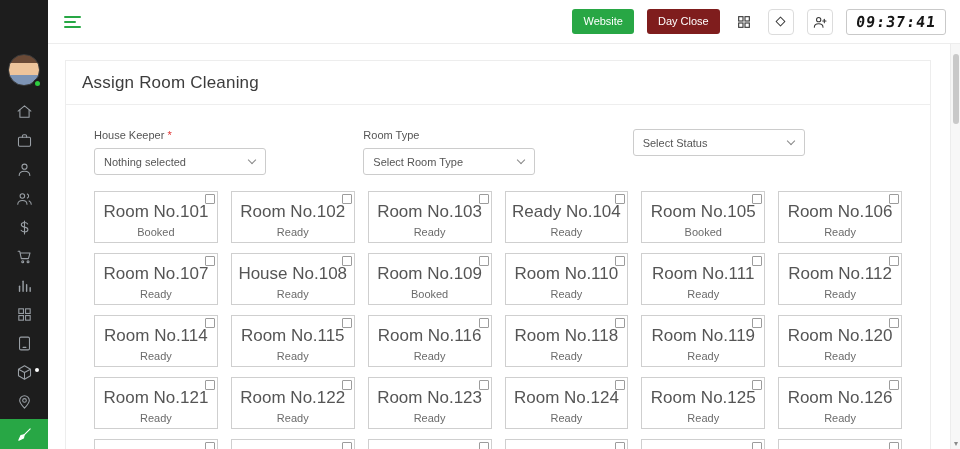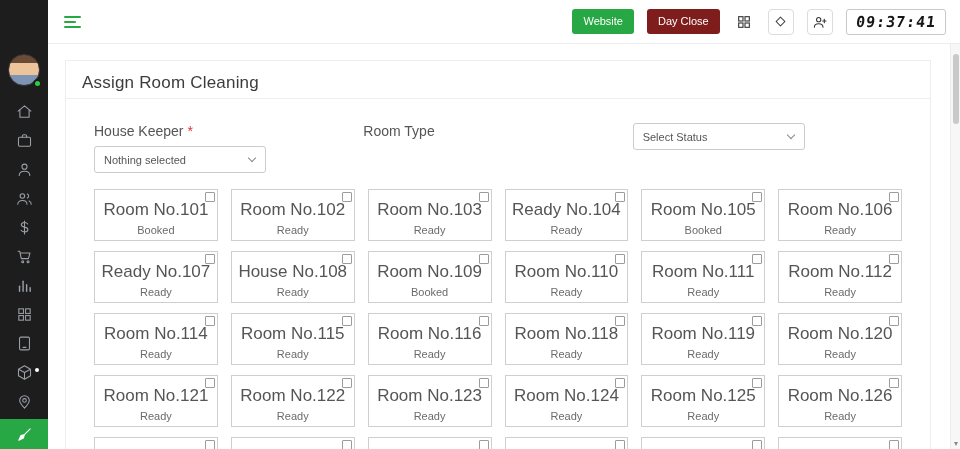--- a/index.html
+++ b/index.html
@@ -64,26 +64,26 @@
     font-family:"DejaVu Sans Mono", monospace; font-size:15px; font-weight:bold;
     color:#161616; letter-spacing:1px;
   }
   .clock span { display:inline-block; transform:skewX(-7deg); }
 
   
   .content { flex:1; position:relative; overflow:hidden; background:#fff; }
   .card { margin:16px 29px 0 17px; border:1px solid #ededed; background:#fff; height:520px; }
   .card-title {
     font-size:17px; font-weight:500; color:#3c3c3c; margin:0;
-    padding:12px 16px 5px; border-bottom:1px solid #eee; letter-spacing:.2px;
+    padding:12px 16px 11px; border-bottom:1px solid #eee; letter-spacing:.2px;
   }
   .card-body { padding:24px 28px 0; }
   .filters { display:flex; }
   .filter { flex:1; }
-  .filter label { font-size:14px; color:#555; display:block; margin-bottom:7px; }
+  .filter label { font-size:11px; color:#555; display:block; margin-bottom:7px; }
   .req { color:#e03131; }
   .select {
     width:172px; height:27px; border:1px solid #ccc; border-radius:3px; background:#fff;
     display:flex; align-items:center; justify-content:space-between;
     padding:0 9px; font-size:11px; color:#555; cursor:pointer;
   }
   .chev {
     width:6px; height:6px; border-right:1.5px solid #888; border-bottom:1.5px solid #888;
     transform:rotate(45deg); margin:-3px 1px 0 6px; flex-shrink:0;
   }
@@ -257,20 +257,24 @@
               </label>
               <div class="select">
                 <span>Nothing selected</span>
                 <i class="chev"></i>
               </div>
             </div>
             <div class="filter">
               <label>
                 <span>Room Type</span>
               </label>
+              <div class="select">
+                <span>Select Room Type</span>
+                <i class="chev"></i>
+              </div>
             </div>
             <div class="filter">
               <div class="select">
                 <span>Select Status</span>
                 <i class="chev"></i>
               </div>
             </div>
           </div>
 
           <div class="rooms-grid">
@@ -299,21 +303,21 @@
                 <div class="room-no">Room No.105</div>
                 <div class="room-status">Booked</div>
               </div>
               <div class="room-card">
                 <input type="checkbox" class="room-check" style="">
                 <div class="room-no">Room No.106</div>
                 <div class="room-status">Ready</div>
               </div>
               <div class="room-card">
                 <input type="checkbox" class="room-check" style="">
-                <div class="room-no">Ready No.107</div>
+                <div class="room-no">Room No.107</div>
                 <div class="room-status">Ready</div>
               </div>
               <div class="room-card">
                 <input type="checkbox" class="room-check" style="">
                 <div class="room-no">House No.108</div>
                 <div class="room-status">Ready</div>
               </div>
               <div class="room-card">
                 <input type="checkbox" class="room-check" style="">
                 <div class="room-no">Room No.109</div>

